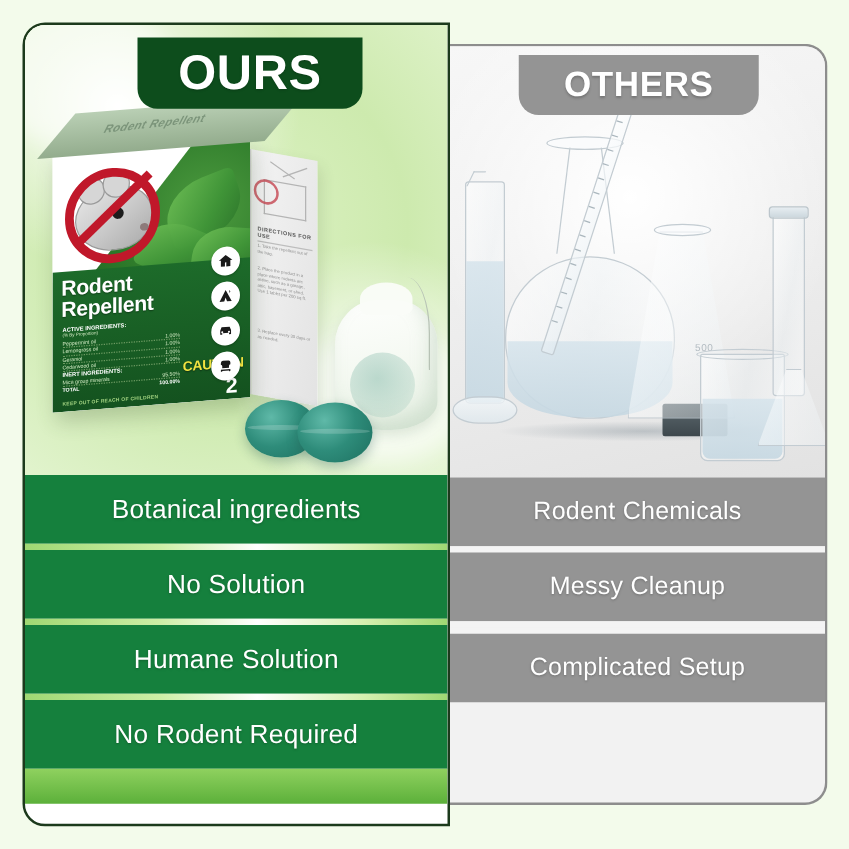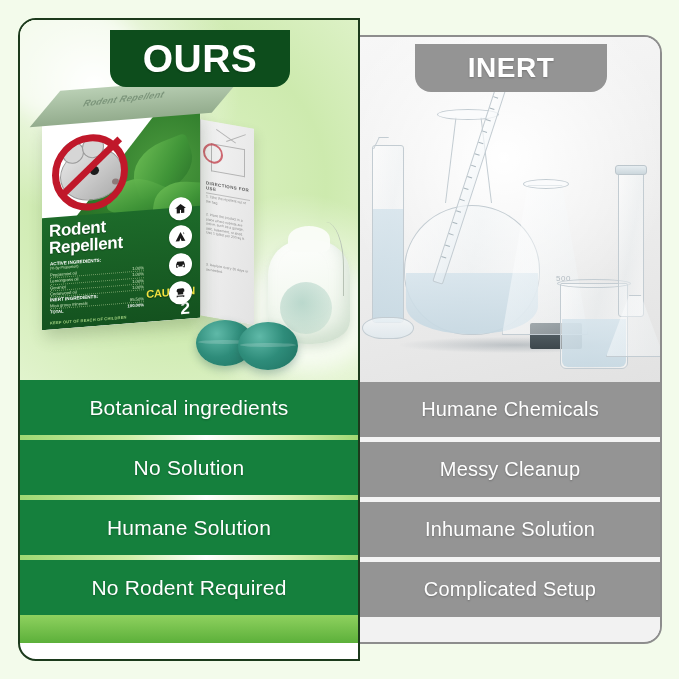--- a/index.html
+++ b/index.html
@@ -806,29 +806,28 @@
           <div class="beaker-rim"></div>
 
           <div class="glass tube-flask"></div>
           <div class="tube-flare"></div>
           <div class="tube-cap"></div>
 
         </div>
       </div>
 
       <div class="rows">
-        <div class="row">Humane Chemicals</div>
+        <div class="row">Rodent Chemicals</div>
         <div class="row-divider"></div>
         <div class="row">Messy Cleanup</div>
         <div class="row-divider"></div>
-        <div class="row">Inhumane Solution</div>
         <div class="row-divider"></div>
         <div class="row">Complicated Setup</div>
         <div class="row-footer"></div>
       </div>
 
     </div>
   </div>
 
   <div class="header-pill pill-ours">OURS</div>
-  <div class="header-pill pill-others">INERT</div>
+  <div class="header-pill pill-others">OTHERS</div>
 
 </div>
 
 </body></html>

